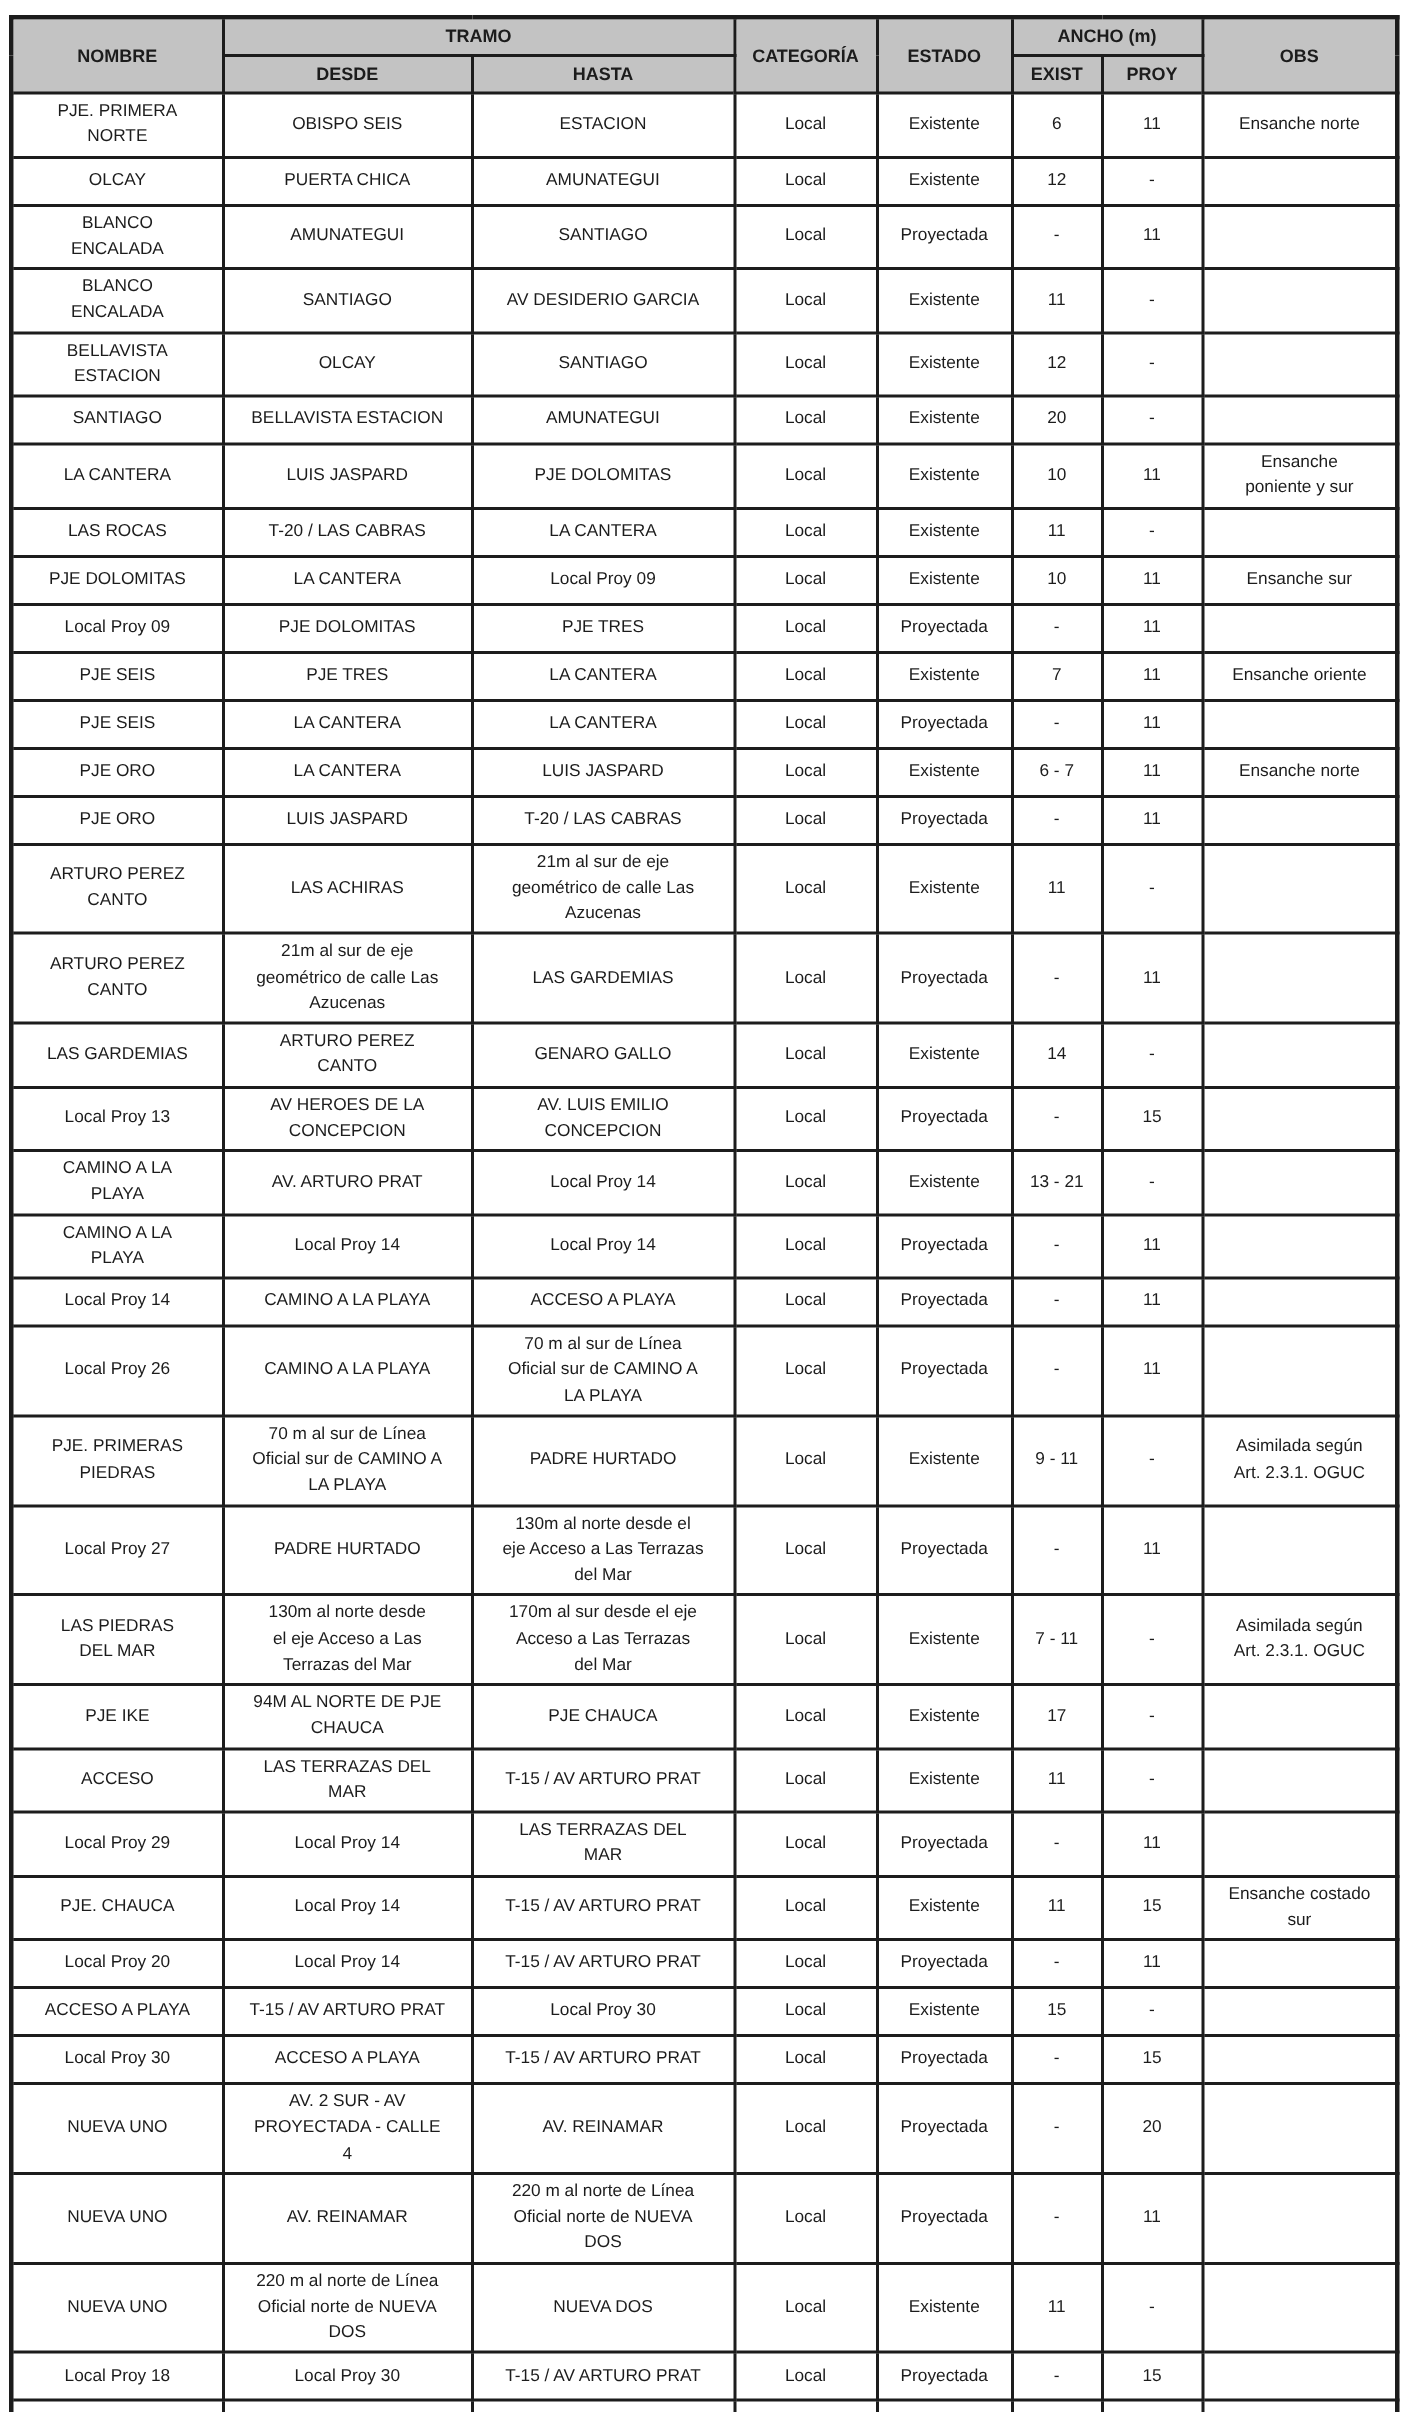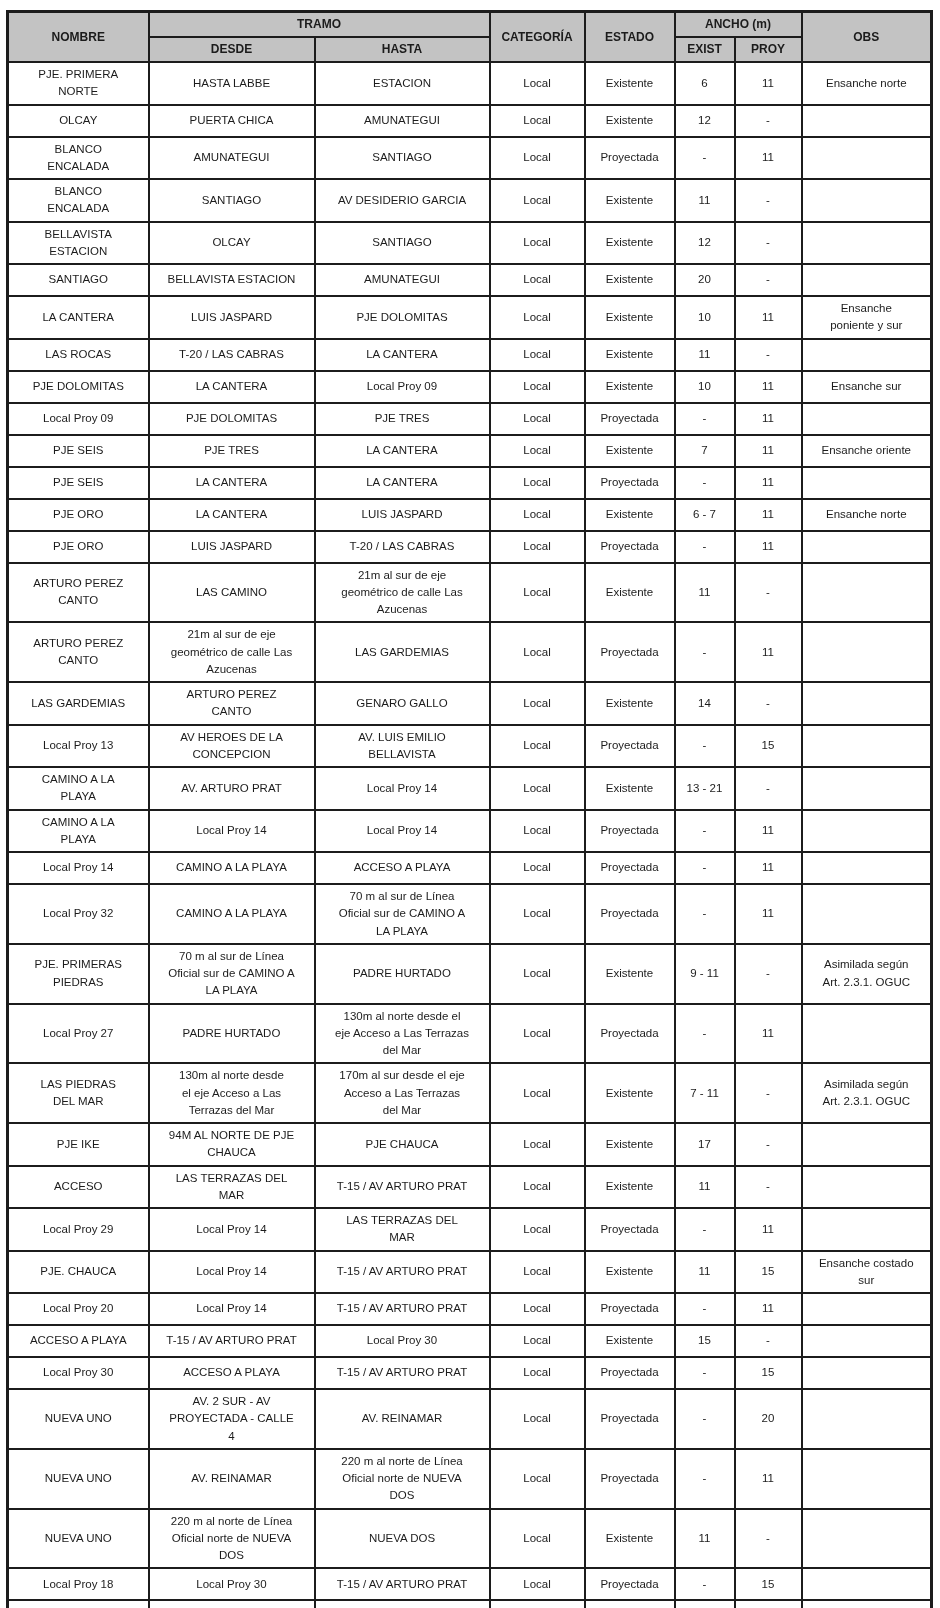--- a/index.html
+++ b/index.html
@@ -84,21 +84,21 @@
         <th>DESDE</th>
         <th>HASTA</th>
         <th>EXIST</th>
         <th>PROY</th>
       </tr>
     </thead>
     <tbody id="table-body">
         <tr>
     <td>PJE. PRIMERA
 NORTE</td>
-    <td>HASTA LABBE</td>
+    <td>OBISPO SEIS</td>
     <td>ESTACION</td>
     <td>Local</td>
     <td>Existente</td>
     <td>6</td>
     <td>11</td>
     <td>Ensanche norte</td>
   </tr>
         <tr>
     <td>OLCAY</td>
     <td>PUERTA CHICA</td>
@@ -229,21 +229,21 @@
     <td>T-20 / LAS CABRAS</td>
     <td>Local</td>
     <td>Proyectada</td>
     <td>-</td>
     <td>11</td>
     <td></td>
   </tr>
         <tr>
     <td>ARTURO PEREZ
 CANTO</td>
-    <td>LAS CAMINO</td>
+    <td>LAS ACHIRAS</td>
     <td>21m al sur de eje
 geométrico de calle Las
 Azucenas</td>
     <td>Local</td>
     <td>Existente</td>
     <td>11</td>
     <td>-</td>
     <td></td>
   </tr>
         <tr>
@@ -268,21 +268,21 @@
     <td>Existente</td>
     <td>14</td>
     <td>-</td>
     <td></td>
   </tr>
         <tr>
     <td>Local Proy 13</td>
     <td>AV HEROES DE LA
 CONCEPCION</td>
     <td>AV. LUIS EMILIO
-BELLAVISTA</td>
+CONCEPCION</td>
     <td>Local</td>
     <td>Proyectada</td>
     <td>-</td>
     <td>15</td>
     <td></td>
   </tr>
         <tr>
     <td>CAMINO A LA
 PLAYA</td>
     <td>AV. ARTURO PRAT</td>
@@ -308,21 +308,21 @@
     <td>Local Proy 14</td>
     <td>CAMINO A LA PLAYA</td>
     <td>ACCESO A PLAYA</td>
     <td>Local</td>
     <td>Proyectada</td>
     <td>-</td>
     <td>11</td>
     <td></td>
   </tr>
         <tr>
-    <td>Local Proy 32</td>
+    <td>Local Proy 26</td>
     <td>CAMINO A LA PLAYA</td>
     <td>70 m al sur de Línea
 Oficial sur de CAMINO A
 LA PLAYA</td>
     <td>Local</td>
     <td>Proyectada</td>
     <td>-</td>
     <td>11</td>
     <td></td>
   </tr>

